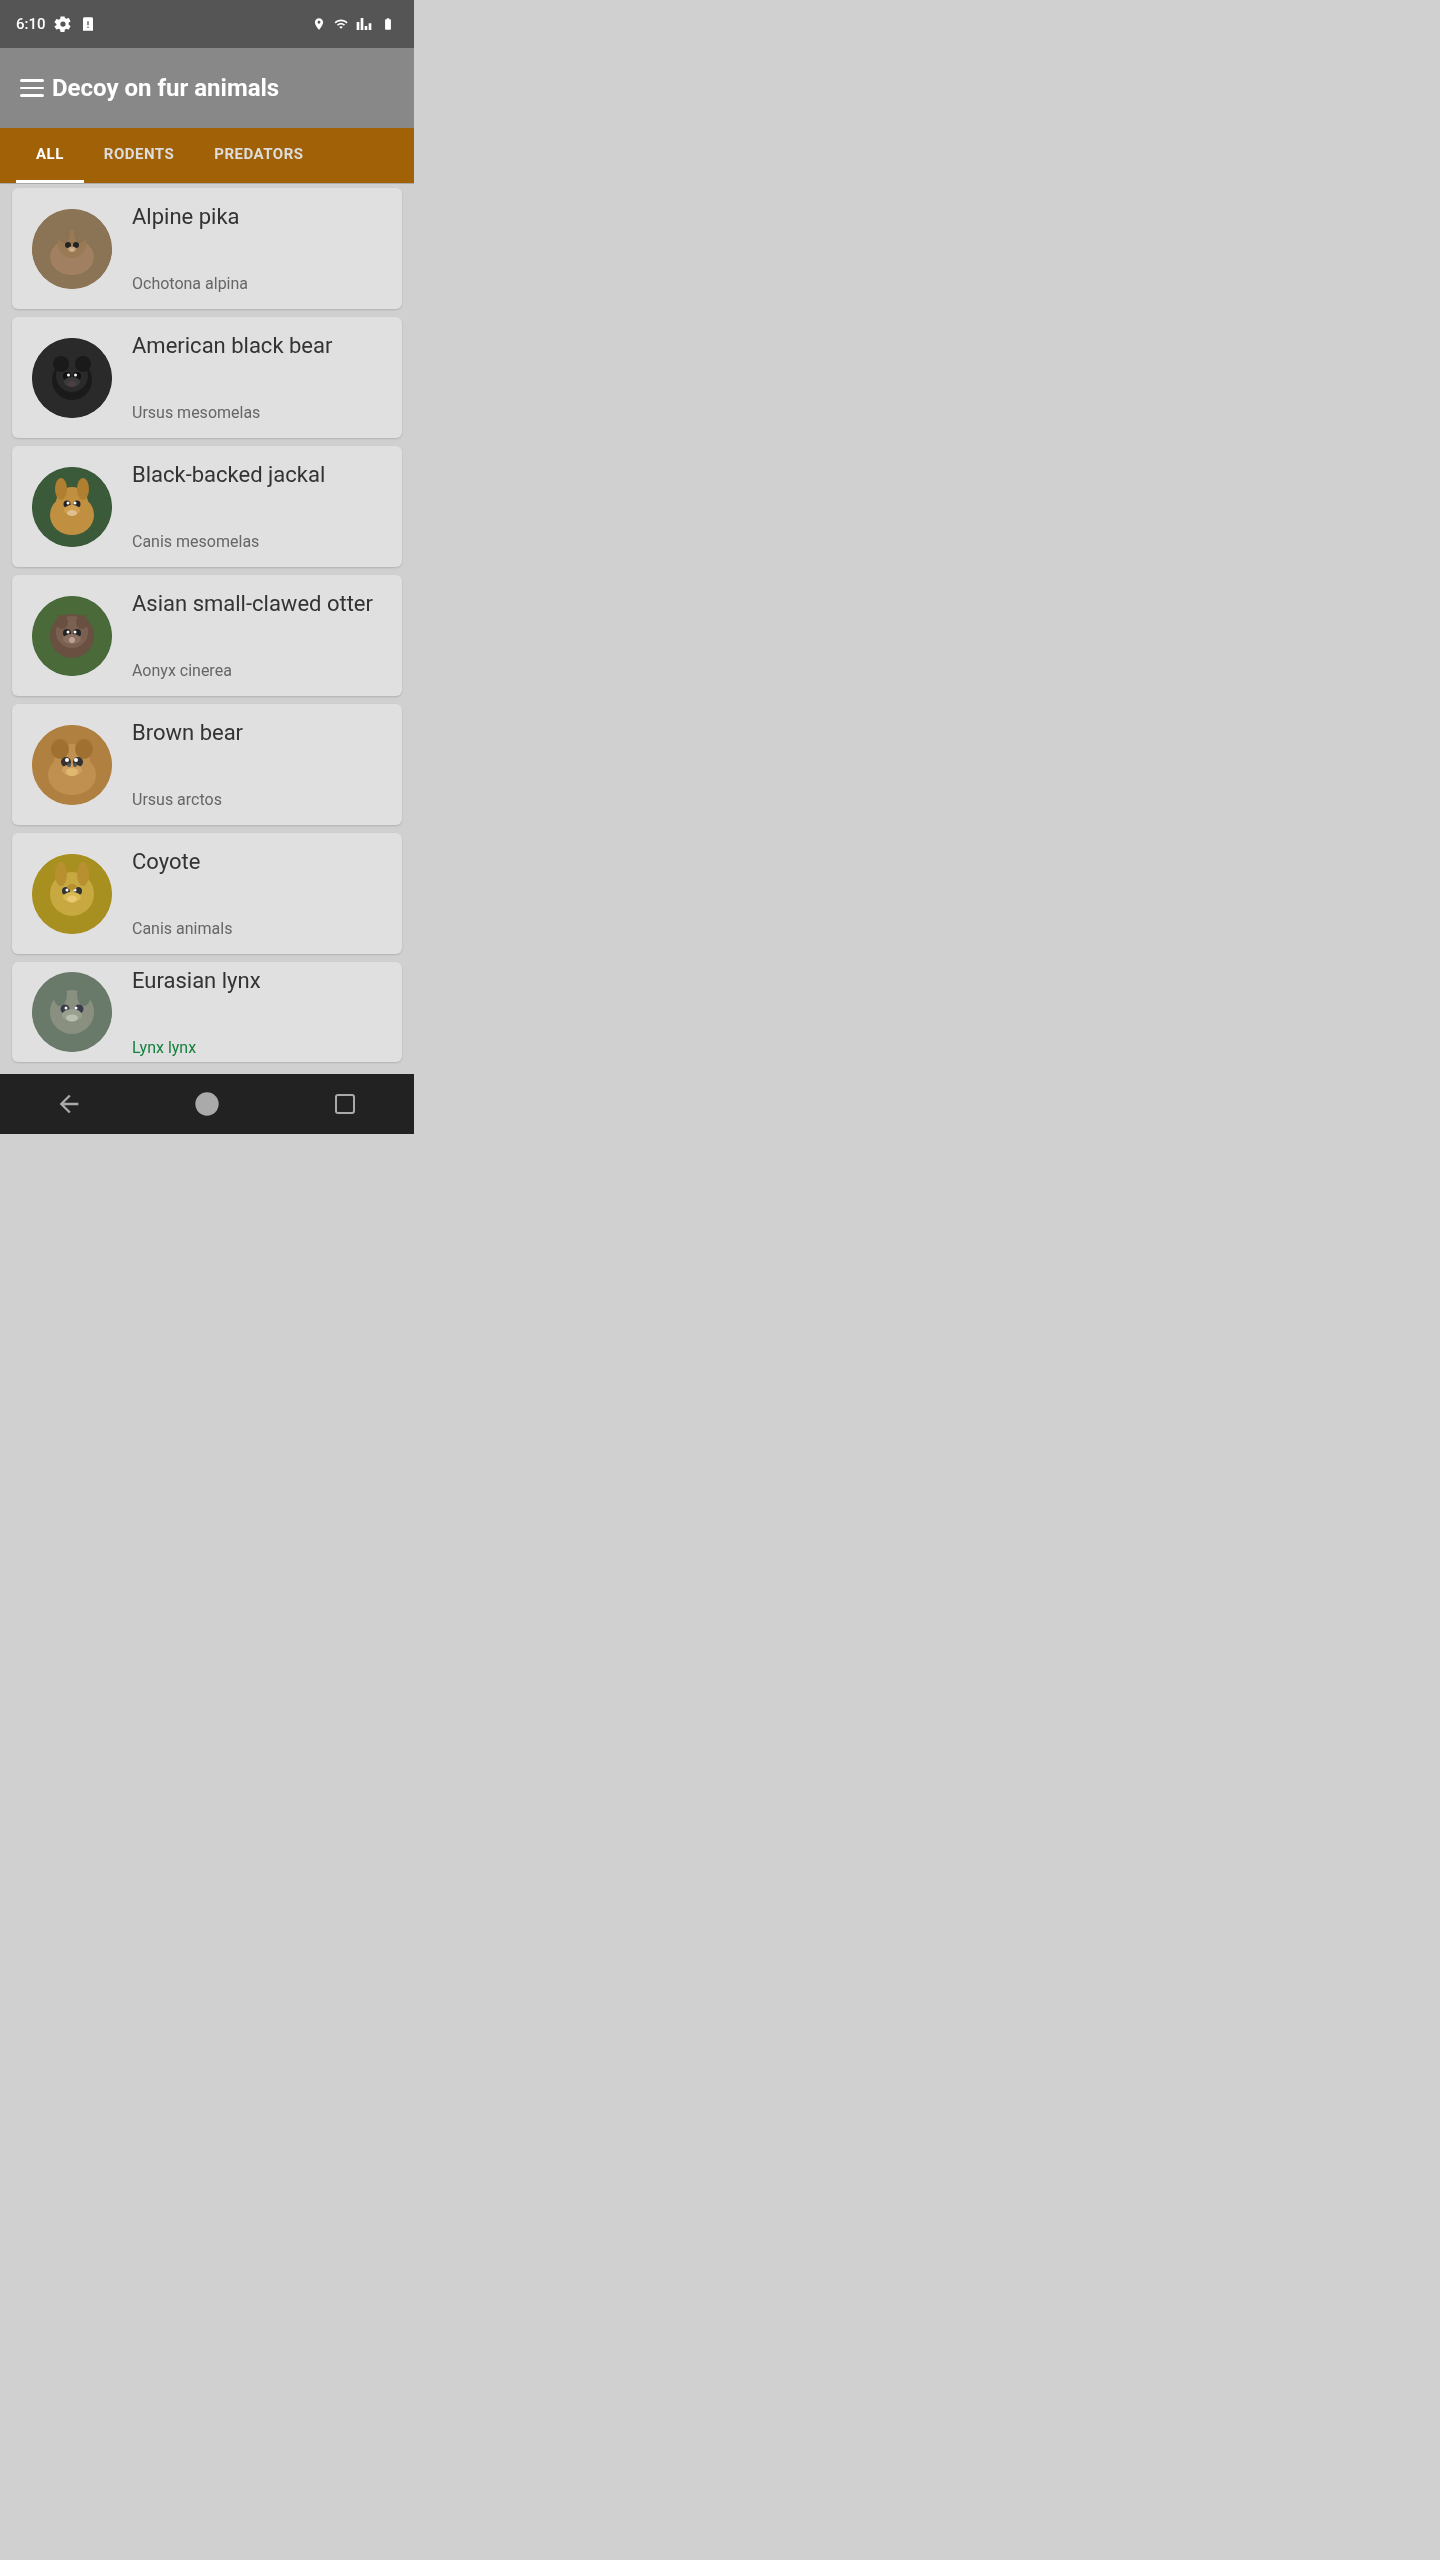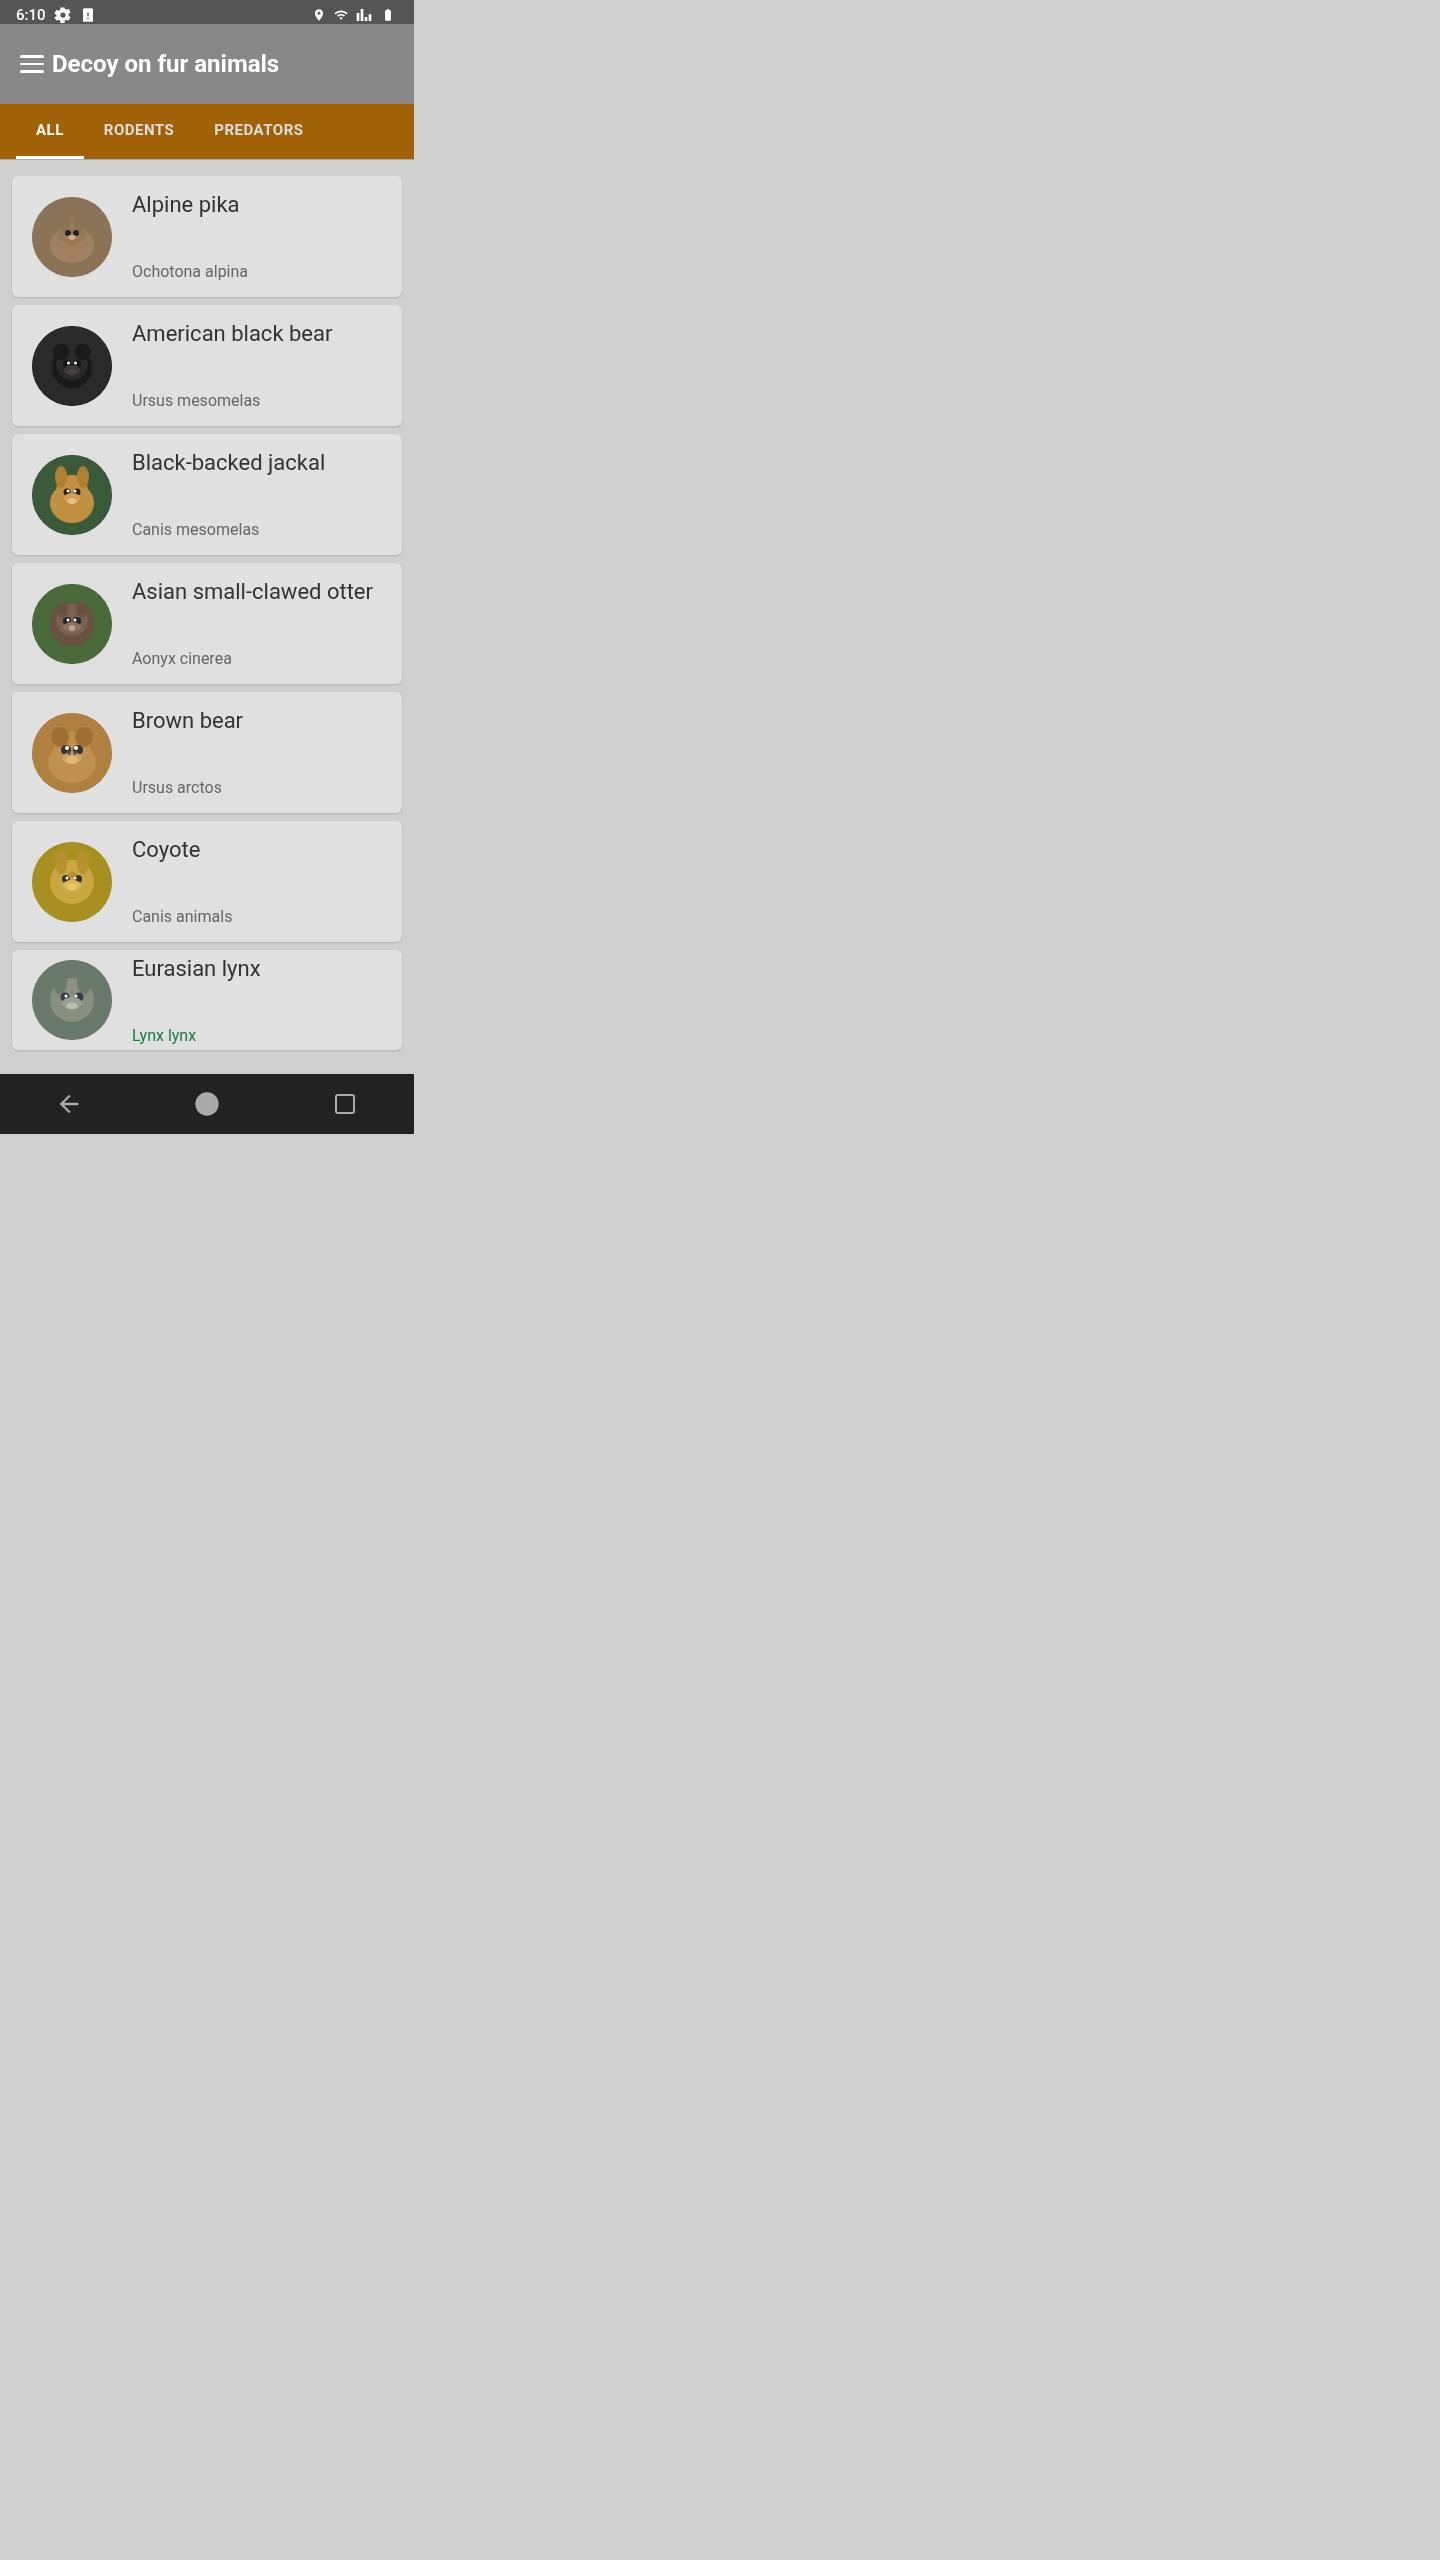--- a/index.html
+++ b/index.html
@@ -9,23 +9,23 @@
       width: 414px;
       min-height: 736px;
       background: #d0d0d0;
       font-family: 'Roboto', Arial, sans-serif;
       overflow-x: hidden;
     }
 
     
     .status-bar {
       background: #555;
-      height: 24px;
-      display: flex;
-      align-items: flex-end;
+      height: 48px;
+      display: flex;
+      align-items: center;
       justify-content: space-between;
       padding: 0 16px;
       color: white;
       font-size: 15px;
       font-weight: 500;
     }
     .status-bar-left {
       display: flex;
       align-items: center;
       gap: 8px;
@@ -87,21 +87,21 @@
       border-bottom: 3px solid transparent;
       letter-spacing: 0.5px;
     }
     .tab.active {
       color: white;
       border-bottom: 3px solid white;
     }
 
     
     .list-container {
-      padding: 16px 12px;
+      padding: 4px 12px;
       display: flex;
       flex-direction: column;
       gap: 8px;
       background: #d0d0d0;
     }
 
     
     .animal-card {
       background: #e0e0e0;
       border-radius: 6px;

